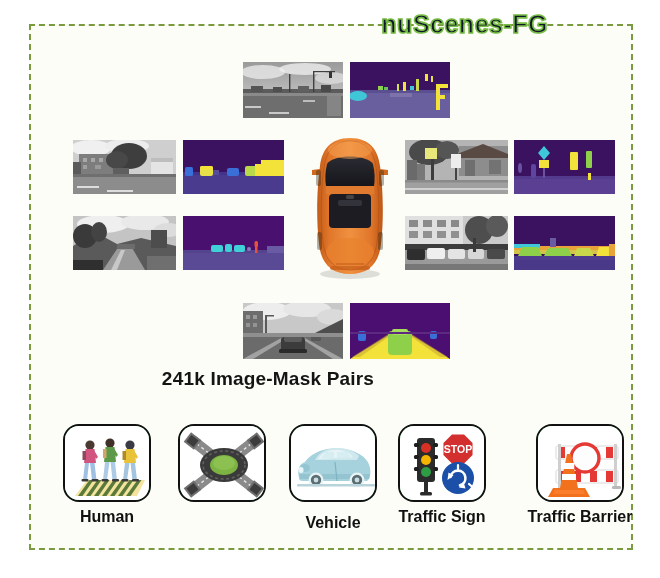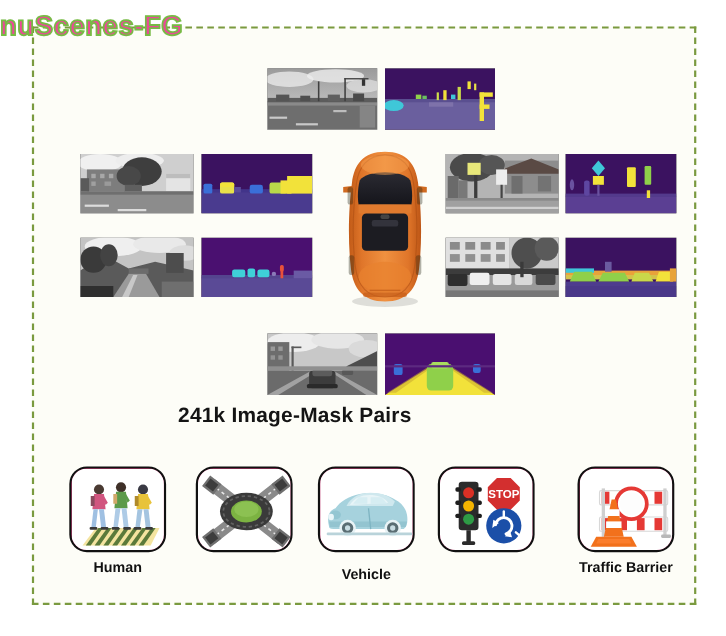--- a/index.html
+++ b/index.html
@@ -14,23 +14,23 @@
   }
   
   .frame{
     position:absolute;left:29px;top:24px;width:604px;height:526px;
     border:2px dashed #7a9a3f;
     background:#fdfdf7;
     box-sizing:border-box;
   }
   
   .title{
-    position:absolute;left:0;top:10px;width:548px;text-align:left;
+    position:absolute;left:0;top:10px;width:548px;text-align:right;
     font-size:25px;font-weight:bold;letter-spacing:.5px;
-    color:#ec4899;
+    color:#0f172a;
     -webkit-text-stroke:1.6px #77bb45;
     text-shadow:0 0 1px #77bb45;
     z-index:5;
   }
   
   .tile{position:absolute;overflow:hidden;background:#777;}
   .tile svg{display:block;width:100%;height:100%;}
 
   
   .car-wrap{position:absolute;left:300px;top:132px;width:100px;height:148px;}
@@ -43,33 +43,33 @@
   }
   
   .cat-row{
     position:absolute;left:43px;top:424px;width:580px;height:118px;
   }
   .cat{
     position:absolute;top:0;width:88px;
   }
   .cat-box{
     width:88px;height:78px;box-sizing:border-box;
-    border:2.5px solid #111;border-radius:16px;background:#be185d;
+    border:2.5px solid #111;border-radius:16px;background:#86efac;
     position:relative;overflow:hidden;
   }
   .cat-box svg{position:absolute;left:0;top:0;width:88px;height:78px;}
   .cat-label{
-    margin-top:6px;text-align:center;font-size:13px;font-weight:bold;
+    margin-top:6px;text-align:center;font-size:16px;font-weight:bold;
     color:#111;white-space:nowrap;
   }
   .cat-0{left:20px;}
   .cat-1{left:135px;}
   .cat-2{left:246px;}
   .cat-3{left:355px;}
-  .cat-4{left:482px;}
+  .cat-4{left:493px;}
   .cat-3 .cat-label,.cat-4 .cat-label{margin-left:-20px;width:128px;}
   .cat-2 .cat-label{margin-left:-16px;width:120px;margin-top:12px;}
 </style>
 </head>
 <body>
 
 <div class="figure">
 
   <div class="frame"></div>
 
@@ -511,20 +511,21 @@
             </g>
             <polygon points="-9.5,-5.5 -4.5,-2.5 -10.5,2" fill="#ffffff"></polygon>
             <polygon points="5.5,4 1,9.5 7.5,10.5" fill="#ffffff"></polygon>
             <g fill="none" stroke="#ffffff" stroke-width="2.2" stroke-linecap="round">
               <path d="M0 -13 L0 -8"></path>
               <path d="M11 6 L14.5 9"></path>
             </g>
           </g>
         </svg>
       </div>
+      <div class="cat-label">Traffic Sign</div>
     </div>
 
     <div class="cat cat-4">
       <div class="cat-box">
         <svg viewBox="0 0 88 78">
           <rect width="88" height="78" fill="#fff"></rect>
 
           <rect x="18" y="20" width="62" height="13" rx="1.5" fill="#ffffff" stroke="#d8d8d8" stroke-width="1"></rect>
           <rect x="18" y="44" width="62" height="13" rx="1.5" fill="#ffffff" stroke="#d8d8d8" stroke-width="1"></rect>
           <g fill="#e53935">

